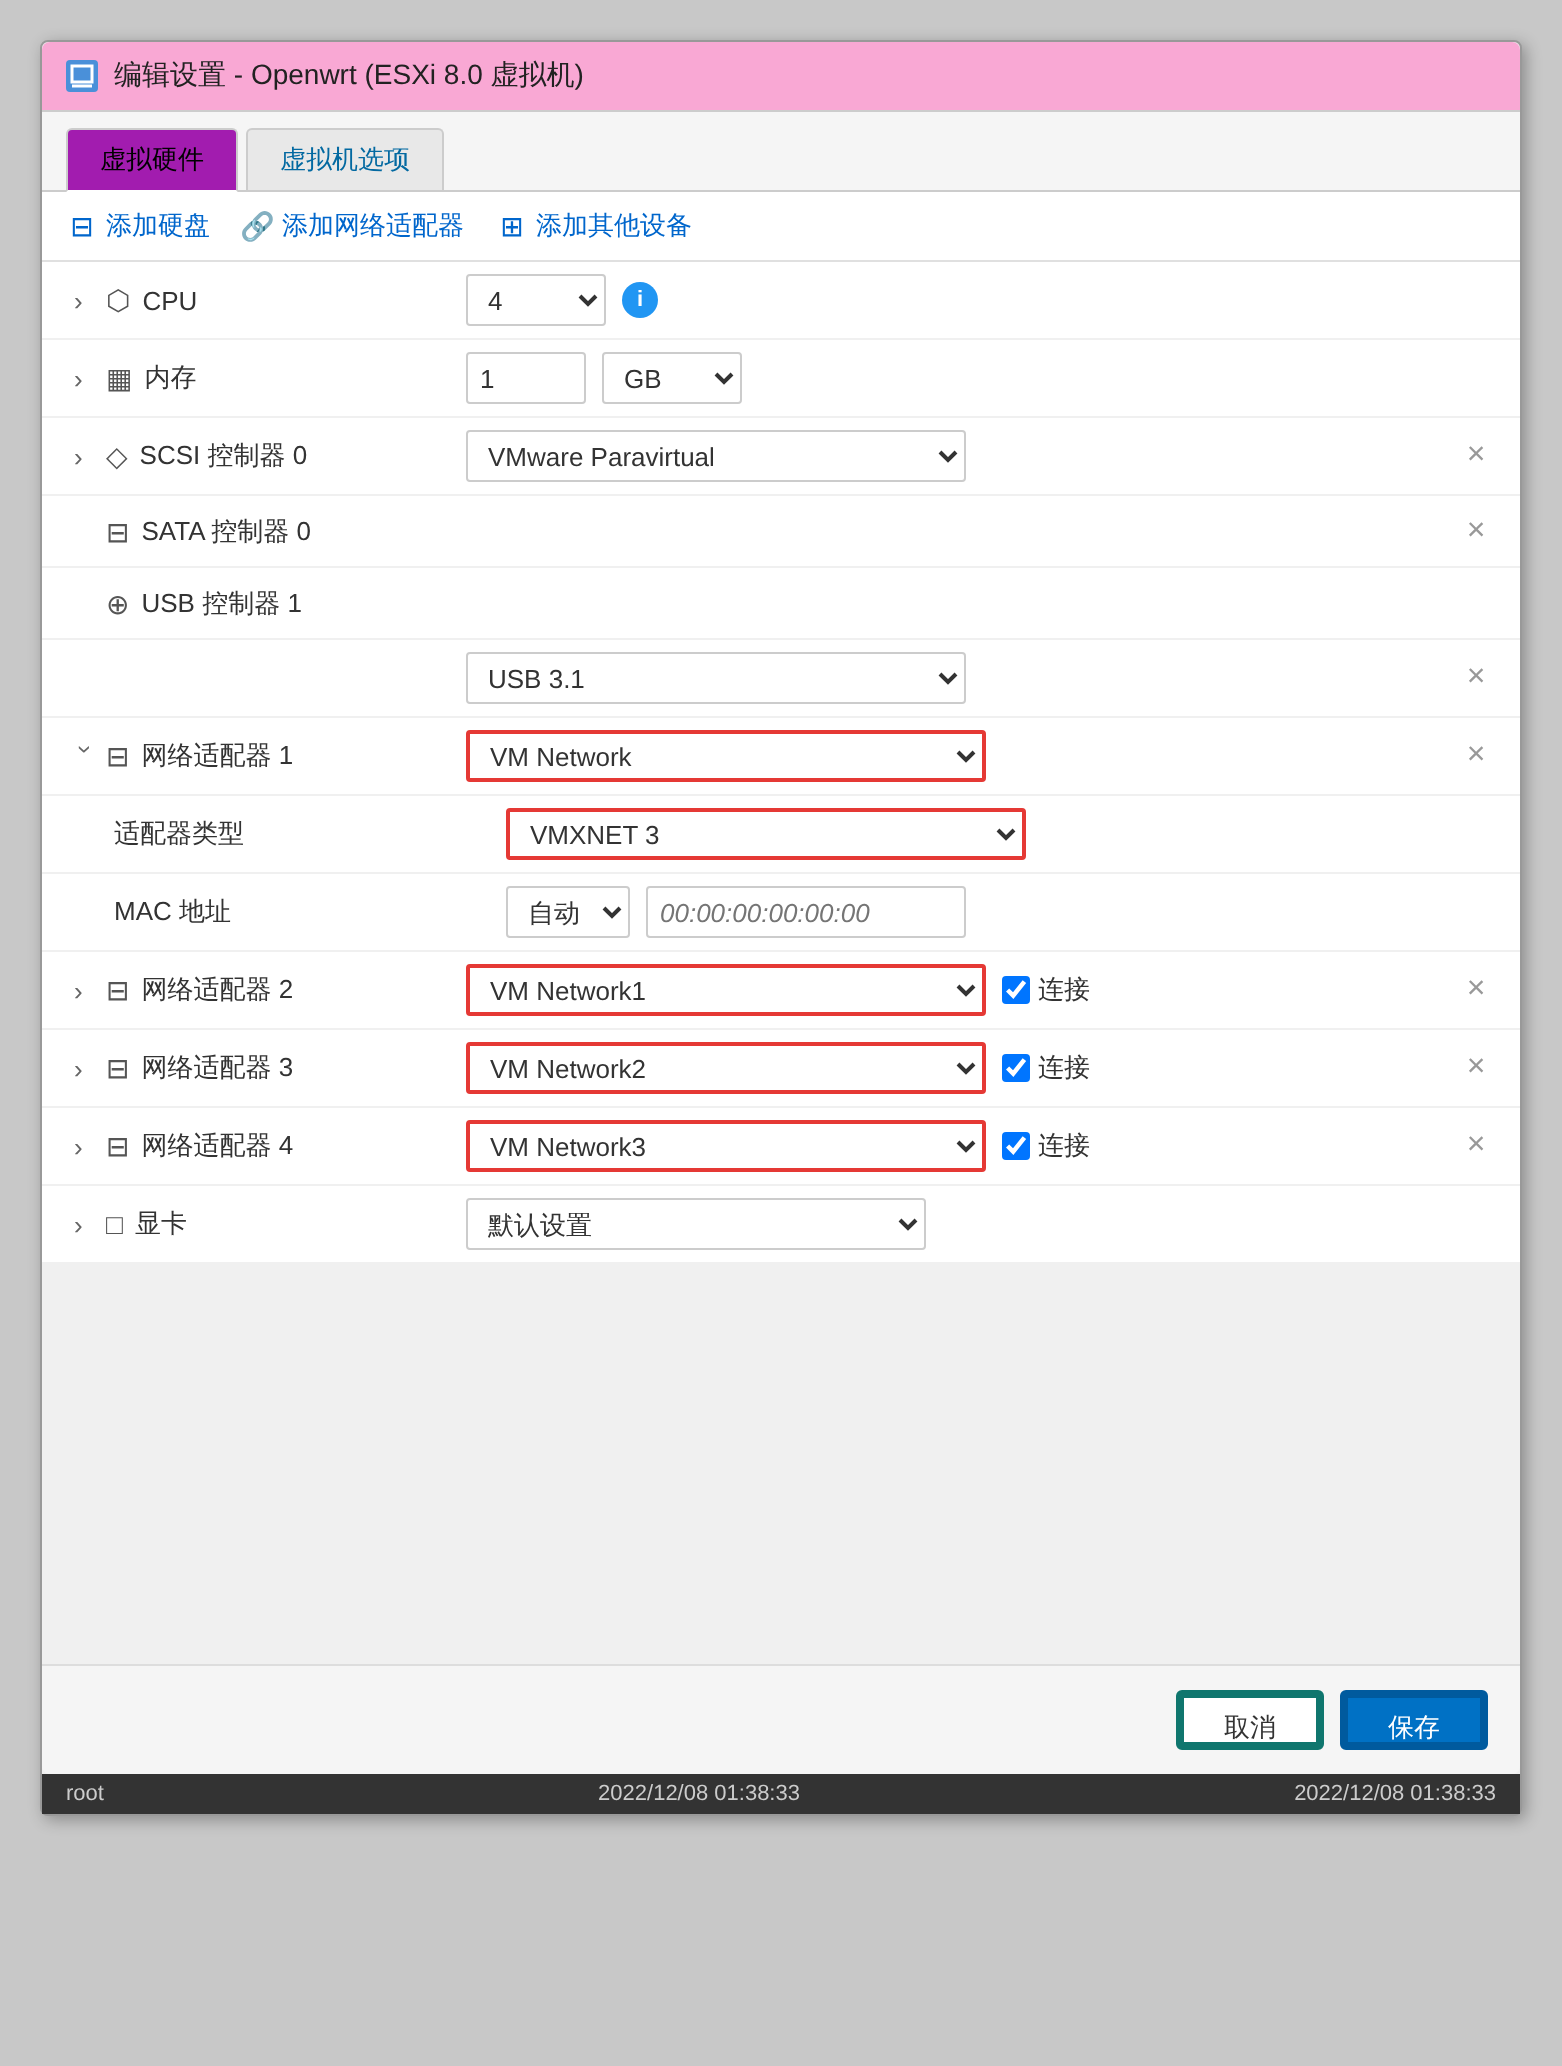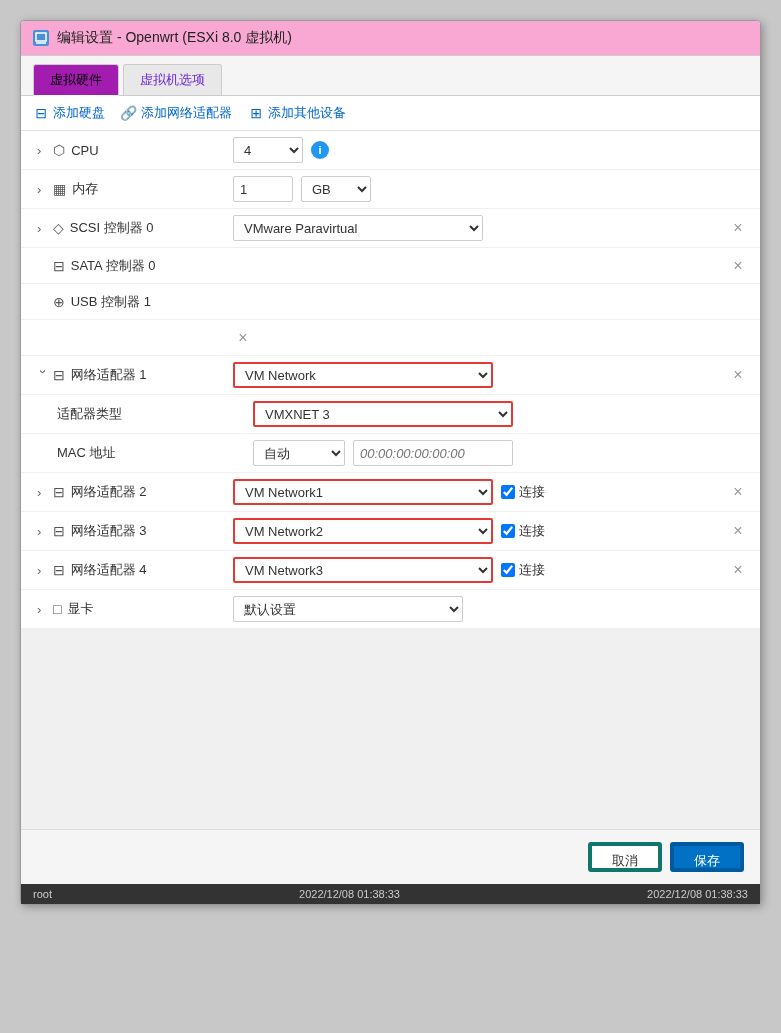--- a/index.html
+++ b/index.html
@@ -49,21 +49,21 @@
       border-bottom: 1px solid #ccc;
     }
     .tab {
       padding: 6px 16px;
       border: 1px solid #ccc;
       border-bottom: none;
       border-radius: 3px 3px 0 0;
       cursor: pointer;
       font-size: 13px;
       background: #fff;
-      color: #6d28d9;
+      color: #0369a1;
     }
     .tab.active {
       background: #a21caf;
       border-bottom: 1px solid #fff;
       margin-bottom: -1px;
       color: #000;
       font-weight: 500;
     }
     .tab:not(.active) {
       background: #e8e8e8;
@@ -185,21 +185,21 @@
     }
     .connect-badge input[type="checkbox"] {
       width: 14px; height: 14px;
       cursor: pointer;
     }
     .mac-input {
       width: 160px;
       color: #999;
       font-style: italic;
     }
-    .mac-select { width: 92px; }
+    .mac-select { width: 62px; }
     .display-select { width: 230px; }
     .footer {
       display: flex;
       justify-content: flex-end;
       gap: 8px;
       padding: 12px 16px;
       background: #f5f5f5;
       border-top: 1px solid #ddd;
       border-radius: 0 0 4px 4px;
     }
@@ -332,20 +332,26 @@
       <div class="row-label">
         <span style="width:12px; display:inline-block;"></span>
         <span class="device-icon">⊕</span>
         <span>USB 控制器 1</span>
       </div>
       <div class="row-content"></div>
     </div>
 
     <div class="settings-row">
       <div class="row-label" style="width:200px;"></div>
+      <div class="row-content">
+        <select class="usb-select">
+          <option>USB 3.1</option>
+          <option>USB 2.0</option>
+        </select>
+      </div>
       <div class="row-actions">×</div>
     </div>
 
     <div class="settings-row">
       <div class="row-label">
         <span class="expand-icon" style="transform: rotate(90deg); display:inline-block;">›</span>
         <span class="device-icon">⊟</span>
         <span>网络适配器 1</span>
       </div>
       <div class="row-content">

